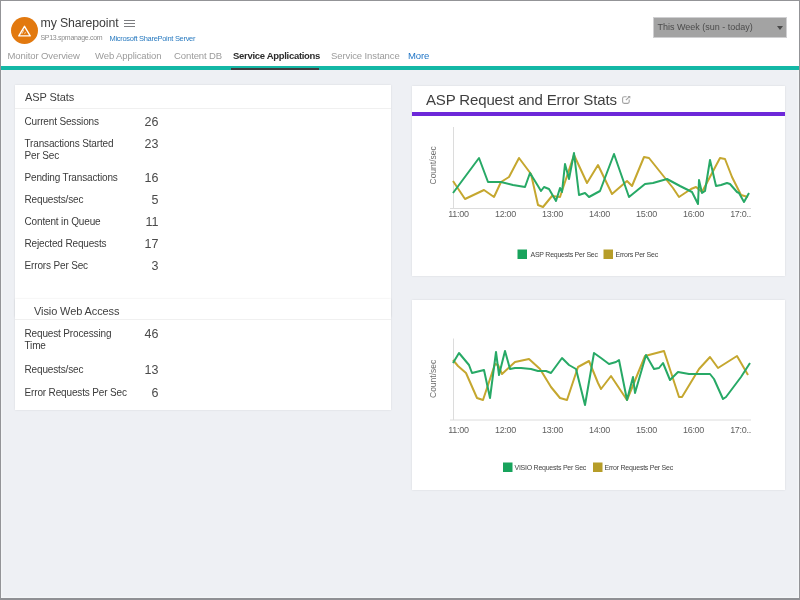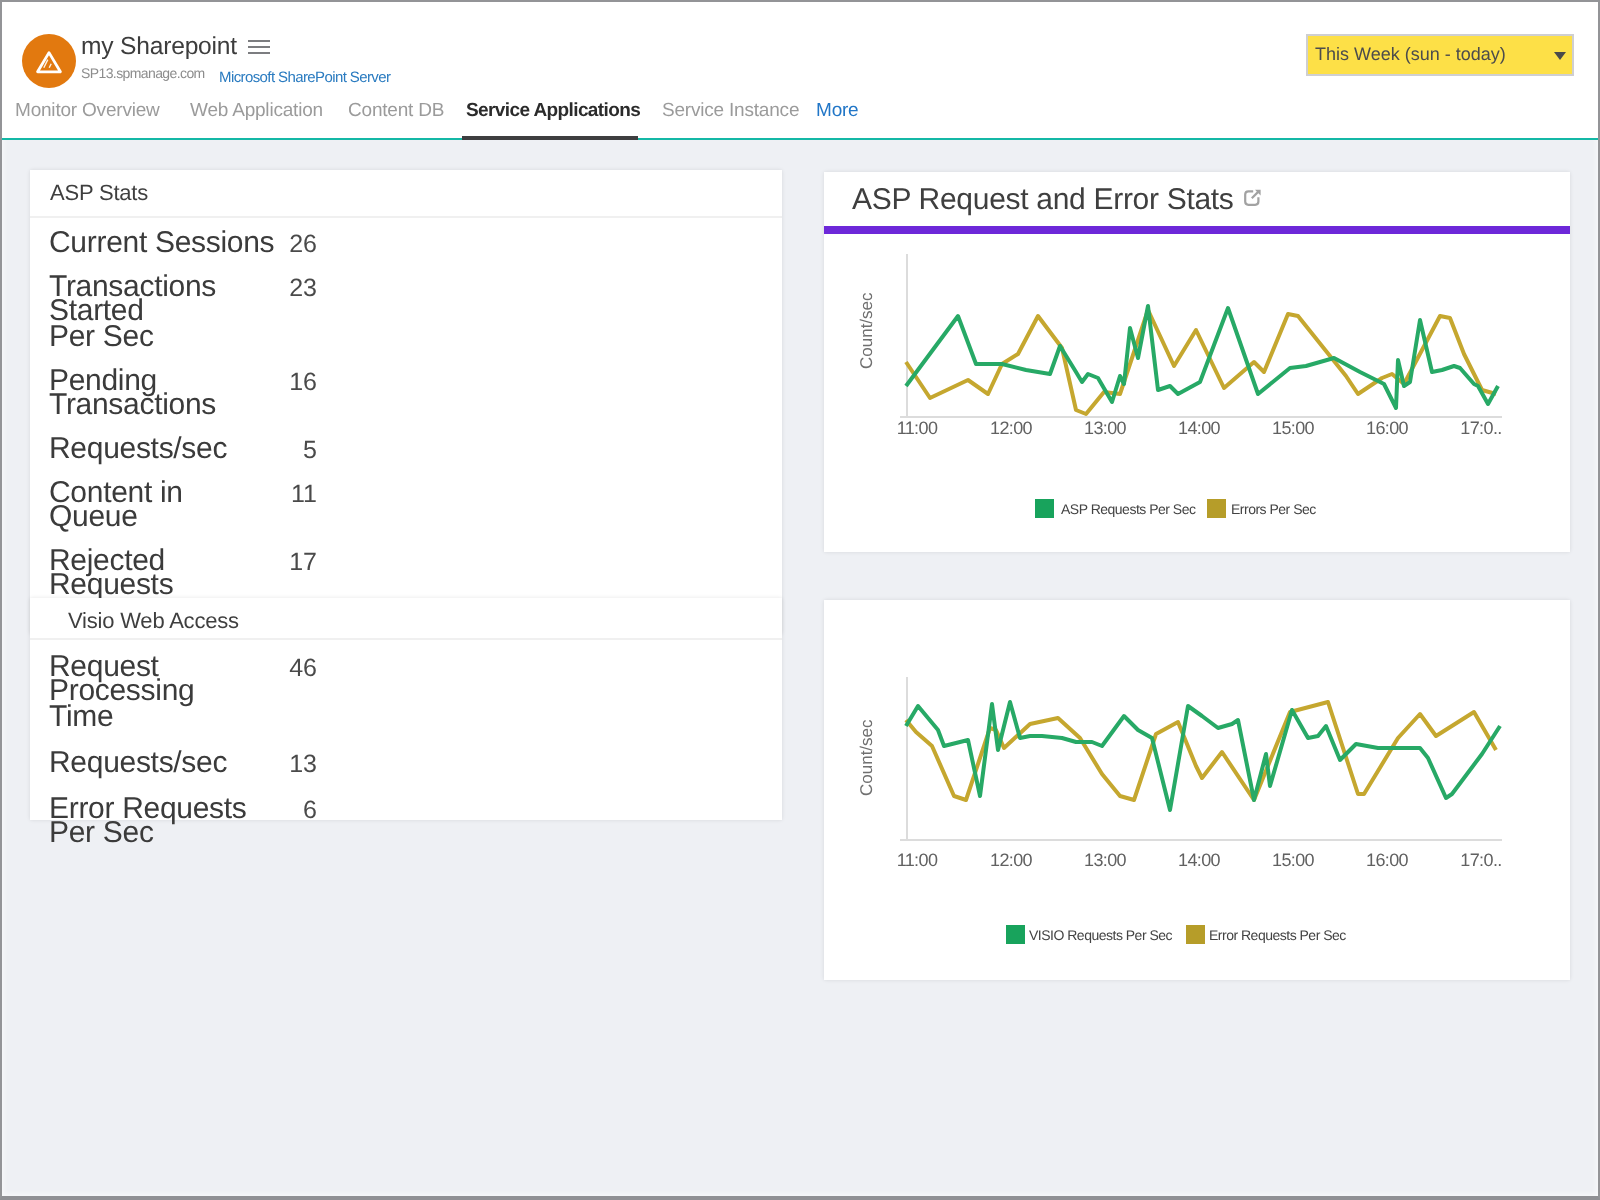--- a/index.html
+++ b/index.html
@@ -1,43 +1,43 @@
 <!DOCTYPE html>
 <html><head>
 <meta charset="utf-8">
 <style>
 * { margin:0; padding:0; box-sizing:border-box; }
 html,body { width:800px; height:600px; }
 body { font-family:"Liberation Sans", sans-serif; position:relative; background:#fff; overflow:hidden; }
 .frame { position:absolute; left:0; top:0; width:800px; height:600px;
   border:1px solid #939497; border-bottom:2px solid #8f9094; background:#eef0f4; box-shadow:inset 0 0 3px rgba(255,255,255,0.9); }
 .header { position:absolute; left:0; top:0; width:798px; height:69px; background:#fff;
-  border-bottom:1px solid #14b8a6; }
+  border-bottom:4px solid #14b8a6; }
 .logo { position:absolute; left:10px; top:16px; width:27px; height:27px; }
 .title { position:absolute; left:39.5px; top:14.5px; font-size:12.3px; color:#3d3d3d; font-weight:400; letter-spacing:-0.1px; }
 .burger { position:absolute; left:123px; top:18.5px; width:10.5px; }
 .burger div { height:1.1px; background:#7c7d80; margin-bottom:2px; }
 .sub1 { position:absolute; left:39.5px; top:33px; font-size:7px; letter-spacing:-0.3px; color:#8c8c8c; }
 .sub2 { position:absolute; left:108.5px; top:32.5px; font-size:7.5px; letter-spacing:-0.3px; color:#2a7bc0; }
 .dropdown { position:absolute; left:652px; top:15.5px; width:133.5px; height:21.5px;
-  border:1px solid #cfcfd1; background:#fde047; font-size:9px; color:#4c4c4c;
+  border:1px solid #cfcfd1; background:#a3a3a3; font-size:9px; color:#4c4c4c;
   line-height:19.5px; padding-left:3.5px; }
 .caret { position:absolute; right:3px; top:8.5px; width:0; height:0;
   border-left:3.5px solid transparent; border-right:3.5px solid transparent; border-top:4px solid #4a4a4a; }
 .nav span { position:absolute; top:49px; font-size:9.5px; letter-spacing:-0.1px; color:#9b9b9b; white-space:nowrap; }
 .nav .active { color:#2b2b2b; font-weight:700; letter-spacing:-0.3px; }
 .underline { position:absolute; left:230px; top:67px; width:88px; height:2px; background:#3e3e40; }
 .nav .more { color:#2176c7; }
 
 .card { position:absolute; background:#fff; box-shadow:0 0 2px rgba(0,0,0,0.10); }
 .ctitle { font-size:11px; letter-spacing:-0.1px; color:#3f3f3f; line-height:12.5px; padding:6px 10px 4px 10px; border-bottom:1px solid #f0f0f0; }
 .rtitle { position:absolute; left:0; top:0; right:0; font-size:15px; letter-spacing:-0.15px; color:#3f3f3f; line-height:12px; border-bottom:4px solid #6d28d9; }
 .rtitle svg { vertical-align:0.5px; margin-left:4px; }
 table.stats { border-collapse:collapse; }
-table.stats td { padding:4.8px 0 4.8px 9.5px; font-size:15px; letter-spacing:-0.15px; color:#3b3b3b; line-height:12.3px; vertical-align:top; }
+table.stats td { padding:4.8px 0 4.8px 9.5px; font-size:10px; letter-spacing:-0.15px; color:#3b3b3b; line-height:12.3px; vertical-align:top; }
 table.stats td.lbl { width:124.5px; }
 .card2 table.stats td { padding-top:5.5px; padding-bottom:5.5px;margin-left:37px; }
 table.stats td.val { font-size:12.5px; color:#4a4a4a; text-align:right; width:19px; padding-left:0; line-height:12.3px; letter-spacing:0; }
 </style>
 </head>
 <body>
 <div class="frame">
   <div class="header">
     <svg class="logo" viewBox="0 0 27 27">
       <circle cx="13.5" cy="13.5" r="13.5" fill="#e2790f"></circle>

